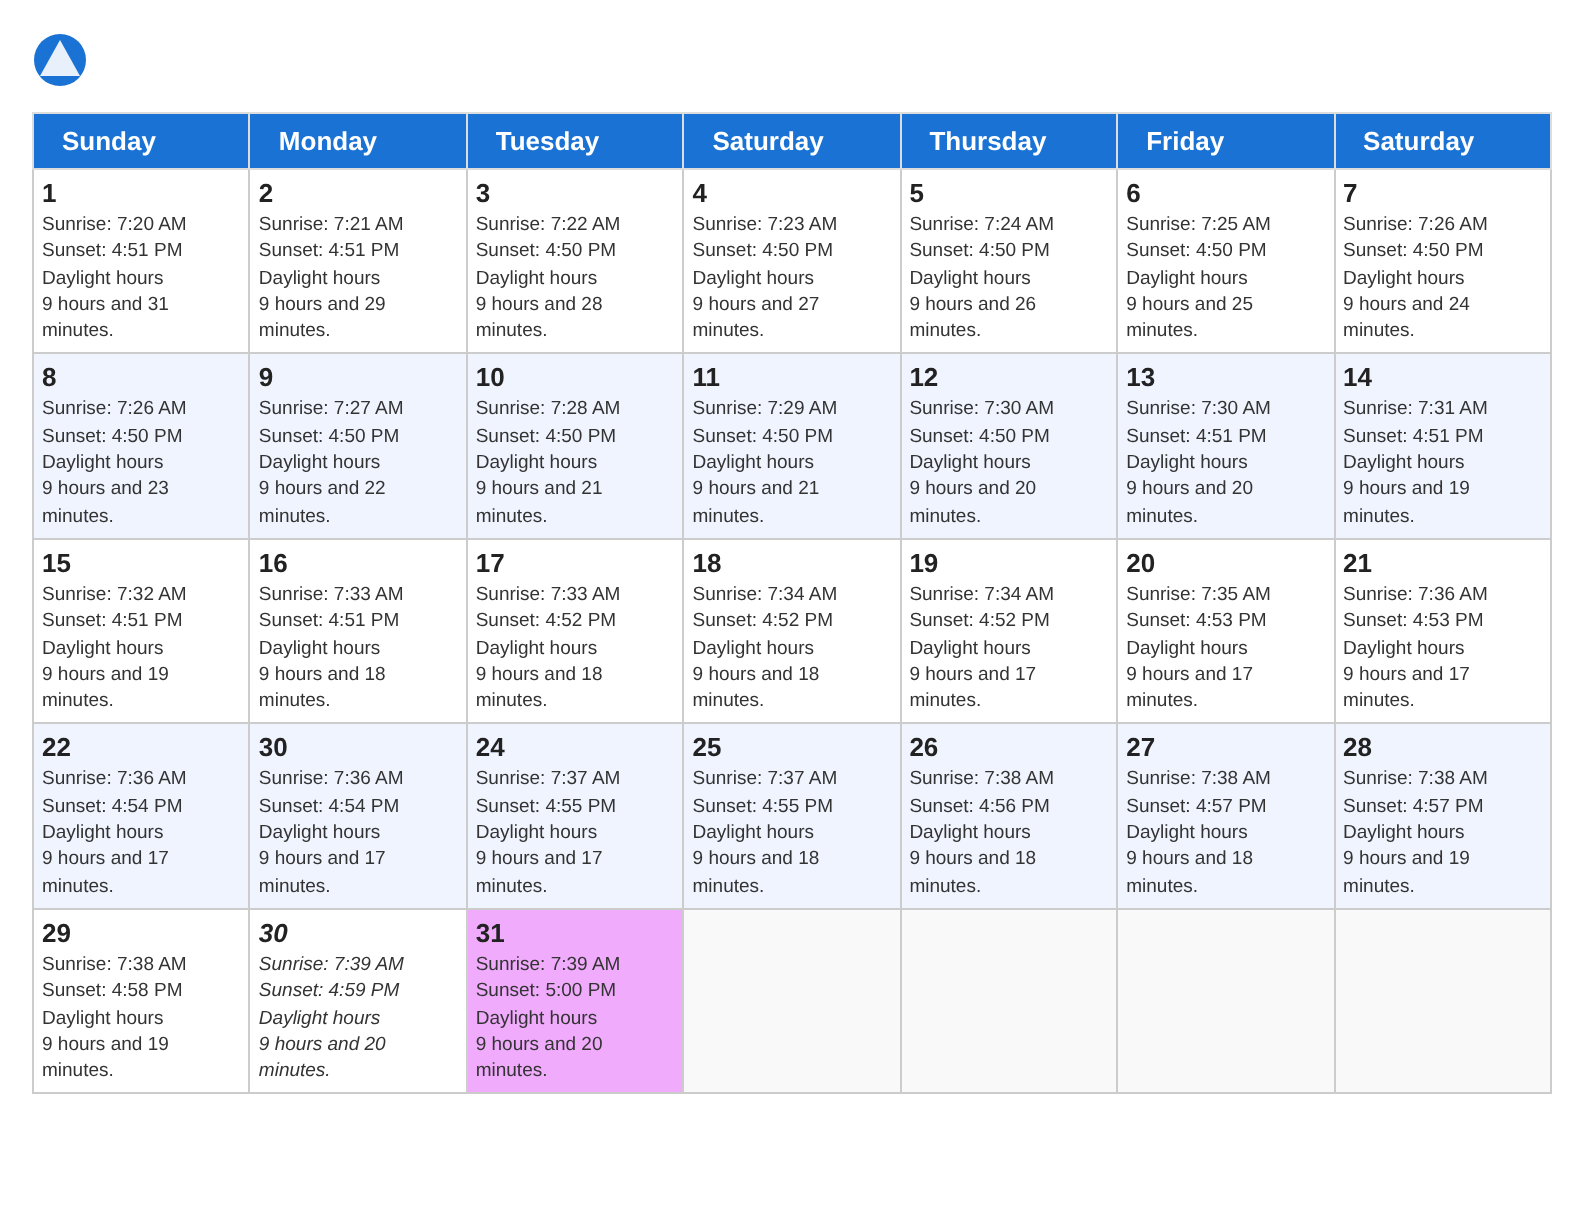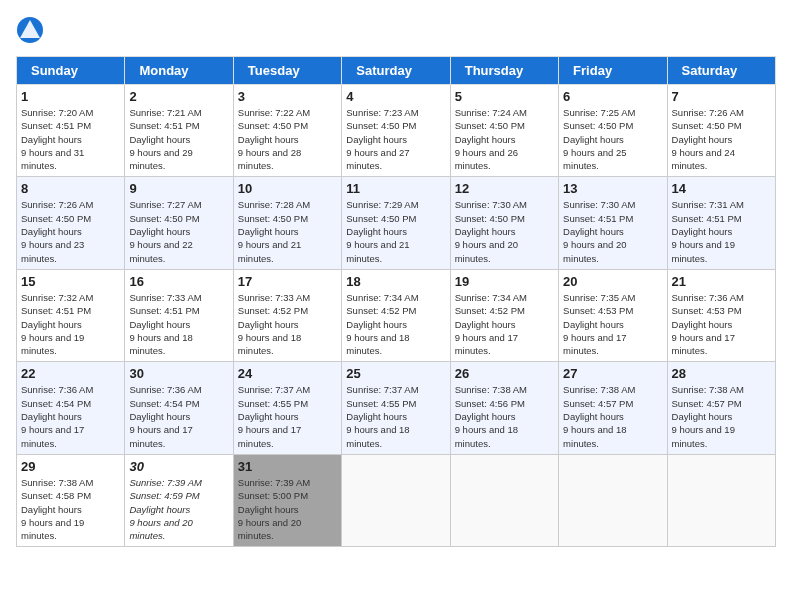--- a/index.html
+++ b/index.html
@@ -254,21 +254,21 @@
       </tr>
       <tr class="last-row">
         <td style="background: rgb(255, 255, 255);">
           <span class="day-number">29</span>
           <div class="day-info">Sunrise: 7:38 AM<br>Sunset: 4:58 PM<br>Daylight hours<br>9 hours and 19 minutes.</div>
         </td>
         <td style="background: rgb(255, 255, 255); font-style: italic;">
           <span class="day-number">30</span>
           <div class="day-info">Sunrise: 7:39 AM<br>Sunset: 4:59 PM<br>Daylight hours<br>9 hours and 20 minutes.</div>
         </td>
-        <td style="background: #a3a3a3;">
+        <td style="background: #f0abfc;">
           <span class="day-number">31</span>
           <div class="day-info">Sunrise: 7:39 AM<br>Sunset: 5:00 PM<br>Daylight hours<br>9 hours and 20 minutes.</div>
         </td>
         <td class="empty-cell"></td>
         <td class="empty-cell"></td>
         <td class="empty-cell"></td>
         <td class="empty-cell"></td>
       </tr>
     </tbody>
 </table>

